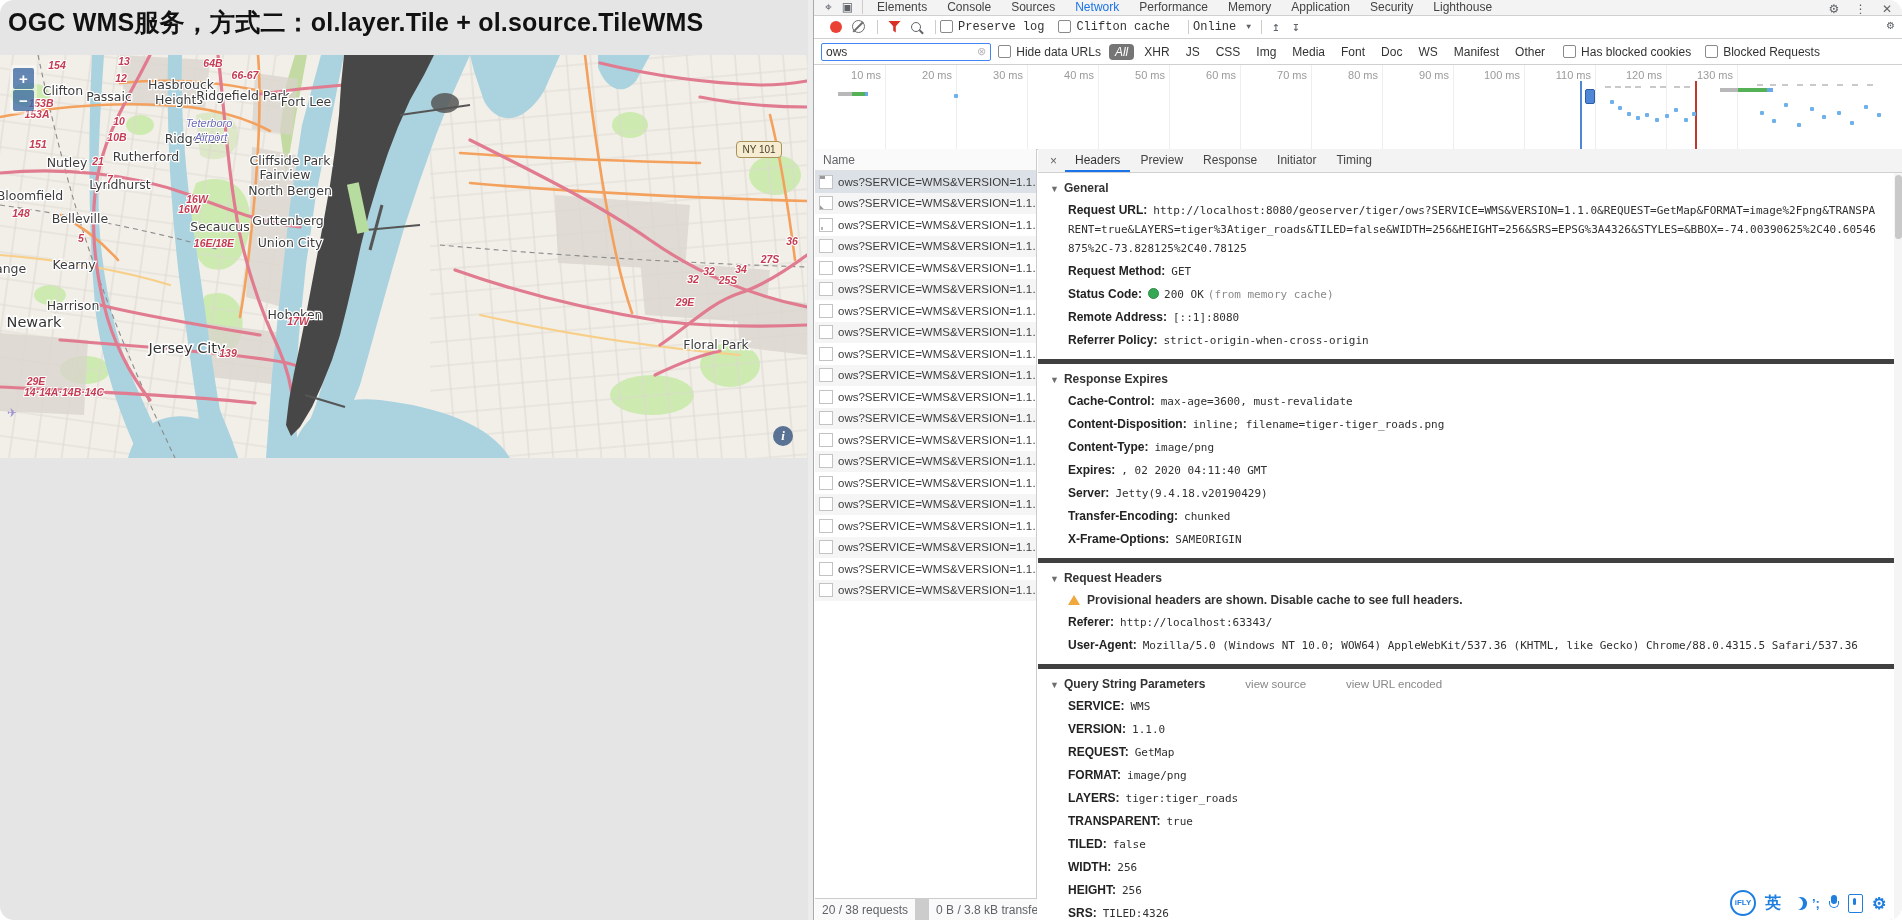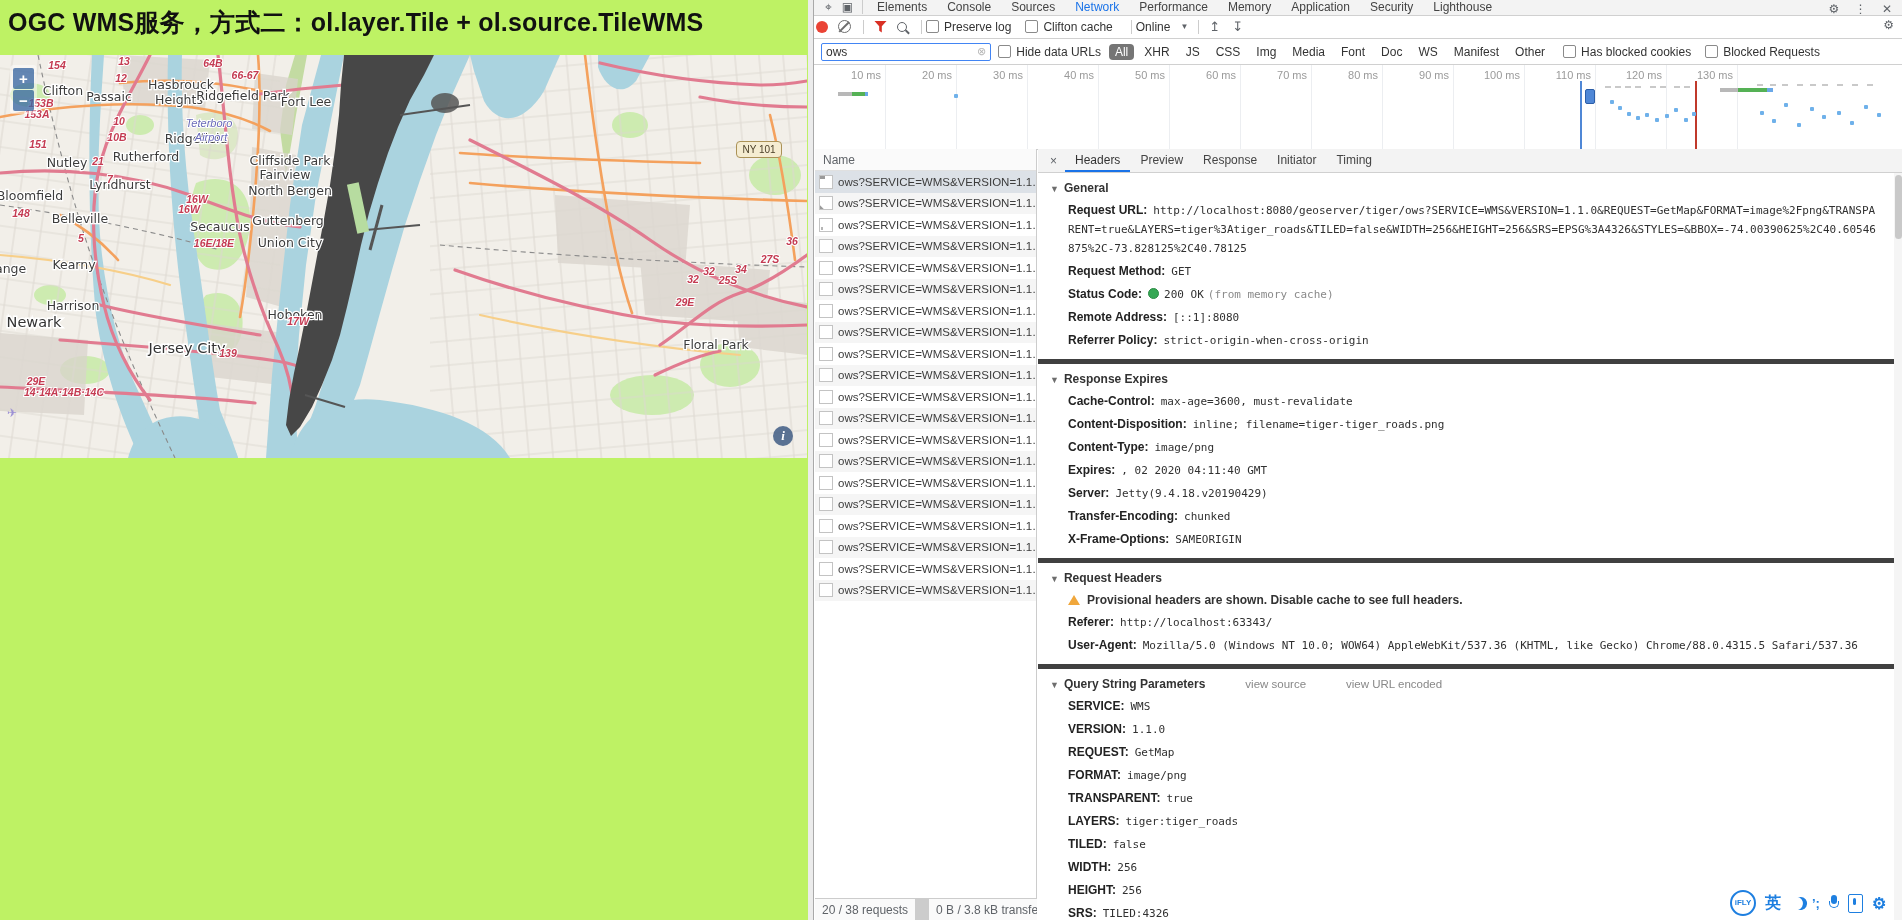--- a/index.html
+++ b/index.html
@@ -1,16 +1,16 @@
 <!DOCTYPE html>
 <html><head>
 <meta charset="utf-8">
 <style>
   html,body{margin:0;padding:0;background:#fff;font-family:"Liberation Sans",sans-serif;}
-  #stage{position:relative;width:1902px;height:920px;overflow:hidden;background:#bef264;}
+  #stage{position:relative;width:1902px;height:920px;overflow:hidden;background:#e5e5e5;border-radius:14px;}
   
   #page-title{position:absolute;left:8px;top:6px;font-size:25px;font-weight:bold;color:#111;margin:0;letter-spacing:.2px;}
   #map{position:absolute;left:0;top:55px;width:807px;height:403px;background:#f2efe9;overflow:hidden;}
   #map svg{position:absolute;left:0;top:0;}
   .mt{font-size:12.5px;fill:#3c3c3c;paint-order:stroke;stroke:#fff;stroke-width:2.5px;text-anchor:middle;font-family:"DejaVu Sans",sans-serif;}
   .mb{font-size:14.5px;fill:#333;paint-order:stroke;stroke:#fff;stroke-width:3px;text-anchor:middle;font-family:"DejaVu Sans",sans-serif;}
   .ma{font-size:11px;font-style:italic;fill:#6a6ab8;paint-order:stroke;stroke:#fff;stroke-width:2px;text-anchor:middle;}
   .mr{font-size:10.5px;font-style:italic;font-weight:bold;fill:#c43b52;paint-order:stroke;stroke:#fff;stroke-width:2px;text-anchor:middle;}
   .mp{font-size:12px;fill:#9b8fd4;text-anchor:middle;}
   #ol-zoom{position:absolute;left:10px;top:10px;background:rgba(255,255,255,.45);border-radius:4px;padding:2px;}
@@ -22,37 +22,37 @@
   
   #devtools{position:absolute;left:814px;top:0;width:1088px;height:920px;background:#fff;font-size:12px;color:#333;}
   #dt-tabs{position:absolute;left:0;top:0;width:100%;height:15px;background:#f3f3f3;border-bottom:1px solid #d0d0d0;overflow:hidden;white-space:nowrap;}
   #dt-tabs .inner{transform:translateY(-6px);display:flex;align-items:center;height:26px;padding-left:6px;}
   .tt{padding:0 10px;height:26px;line-height:26px;color:#444;cursor:pointer;}
   .tt.active{box-shadow:inset 0 -2px 0 #1a73e8;color:#1a73e8;}
   .tico{color:#5f6368;margin:0 5px;cursor:pointer;}
   #dt-tabs .right{position:absolute;right:4px;top:2px;}
   #dt-tabs .right span{margin:0 6px;color:#5f6368;cursor:pointer;}
   .vsep{display:inline-block;width:1px;height:14px;background:#ccc;margin:0 4px;vertical-align:middle;}
-  #dt-toolbar{position:absolute;left:0;top:15px;width:100%;height:24px;border-bottom:1px solid #d0d0d0;display:flex;align-items:center;padding-left:2px;box-sizing:border-box;}
+  #dt-toolbar{position:absolute;left:0;top:15px;width:100%;height:24px;border-bottom:1px solid #d0d0d0;display:flex;align-items:center;padding-left:16px;box-sizing:border-box;font-family:Liberation Mono, monospace;}
   .rec{width:12px;height:12px;border-radius:50%;background:#ea4335;margin-right:10px;cursor:pointer;}
   .clear-i{width:11px;height:11px;border:1.5px solid #6e6e6e;border-radius:50%;position:relative;margin-right:8px;cursor:pointer;}
   .clear-i::after{content:'';position:absolute;left:-2px;top:4.5px;width:14px;height:1.5px;background:#6e6e6e;transform:rotate(-45deg);}
   .funnel{width:13px;height:12px;background:#d93025;clip-path:polygon(0 0,100% 0,60% 48%,60% 100%,40% 86%,40% 48%);margin:0 8px 0 6px;cursor:pointer;}
   .mag{width:8px;height:8px;border:1.5px solid #5f6368;border-radius:50%;position:relative;margin:0 10px 0 2px;cursor:pointer;}
   .mag::after{content:'';position:absolute;width:5px;height:1.5px;background:#5f6368;transform:rotate(45deg);right:-4px;bottom:-2px;}
   .cb{display:inline-block;width:11px;height:11px;border:1px solid #8a8a8a;border-radius:2px;background:#fff;margin-right:5px;vertical-align:-2px;cursor:pointer;}
   .tlabel{margin-right:14px;color:#333;}
   .caret{font-size:8px;color:#5f6368;margin-left:6px;}
   .arr{color:#5f6368;font-size:13px;margin:0 6px;cursor:pointer;}
   .gear-r{position:absolute;right:8px;top:3px;color:#5f6368;cursor:pointer;}
   #dt-filter{position:absolute;left:0;top:39px;width:100%;height:26px;border-bottom:1px solid #d0d0d0;display:flex;align-items:center;padding-left:7px;box-sizing:border-box;}
   #filter-input{width:150px;height:16px;border:1px solid #4285f4;border-radius:2px;font-size:12px;padding:0 14px 0 4px;color:#333;outline:none;}
   .inp-clear{margin-left:-14px;margin-right:12px;color:#b5b5b5;font-size:11px;cursor:pointer;}
   .chip{padding:1px 6px;margin-right:4px;border-radius:4px;color:#333;cursor:pointer;}
-  .chip.active{background:#757575;color:#fff;}
+  .chip.active{background:#757575;color:#fff;font-style:italic;}
   
   #overview{position:absolute;left:0;top:65px;width:100%;height:84px;border-bottom:1px solid #ccc;overflow:hidden;margin-left:21px;}
   .tick-lab{position:absolute;top:4px;width:62px;text-align:right;color:#9a9a9a;font-size:11px;}
   .tick-sep{position:absolute;top:0;bottom:0;width:1px;background:#eceef1;}
   .ev-line{position:absolute;top:16px;bottom:0;width:2px;}
   .ov-bar{position:absolute;height:4px;display:flex;}
   .ov-bar i{display:block;height:4px;}
   .ov-dash{position:absolute;width:6px;height:2px;background:#c9c9c9;}
   .ov-dot{position:absolute;width:4px;height:4px;background:#6fb1ea;border-radius:1px;}
   .ov-marker{position:absolute;width:8px;height:13px;background:#4f87d6;border:1px solid #2b5ea8;border-radius:2px;}
@@ -547,22 +547,22 @@
               <div class="hrow"><span class="wtri"></span><span class="wtxt">Provisional headers are shown. Disable cache to see full headers.</span></div>
               <div class="hrow"><span class="hkey">Referer:</span><span class="hval">http://localhost:63343/</span></div>
               <div class="hrow"><span class="hkey">User-Agent:</span><span class="hval">Mozilla/5.0 (Windows NT 10.0; WOW64) AppleWebKit/537.36 (KHTML, like Gecko) Chrome/88.0.4315.5 Safari/537.36</span></div>
             </div>
             <div class="sec">
               <div class="sec-h"><span class="tri">▼</span><span>Query String Parameters</span><span class="sec-link">view source</span><span class="sec-link">view URL encoded</span></div>
               <div class="hrow"><span class="hkey">SERVICE:</span><span class="hval">WMS</span></div>
               <div class="hrow"><span class="hkey">VERSION:</span><span class="hval">1.1.0</span></div>
               <div class="hrow"><span class="hkey">REQUEST:</span><span class="hval">GetMap</span></div>
               <div class="hrow"><span class="hkey">FORMAT:</span><span class="hval">image/png</span></div>
+              <div class="hrow"><span class="hkey">LAYERS:</span><span class="hval">tiger:tiger_roads</span></div>
               <div class="hrow"><span class="hkey">TRANSPARENT:</span><span class="hval">true</span></div>
-              <div class="hrow"><span class="hkey">LAYERS:</span><span class="hval">tiger:tiger_roads</span></div>
               <div class="hrow"><span class="hkey">TILED:</span><span class="hval">false</span></div>
               <div class="hrow"><span class="hkey">WIDTH:</span><span class="hval">256</span></div>
               <div class="hrow"><span class="hkey">HEIGHT:</span><span class="hval">256</span></div>
               <div class="hrow"><span class="hkey">SRS:</span><span class="hval">TILED:4326</span></div>
               <div class="hrow"><span class="hkey">STYLES:</span><span class="hval"></span></div>
             </div>
           </div>
         <div id="d-scroll">
             <div id="d-thumb"></div>
           </div>

